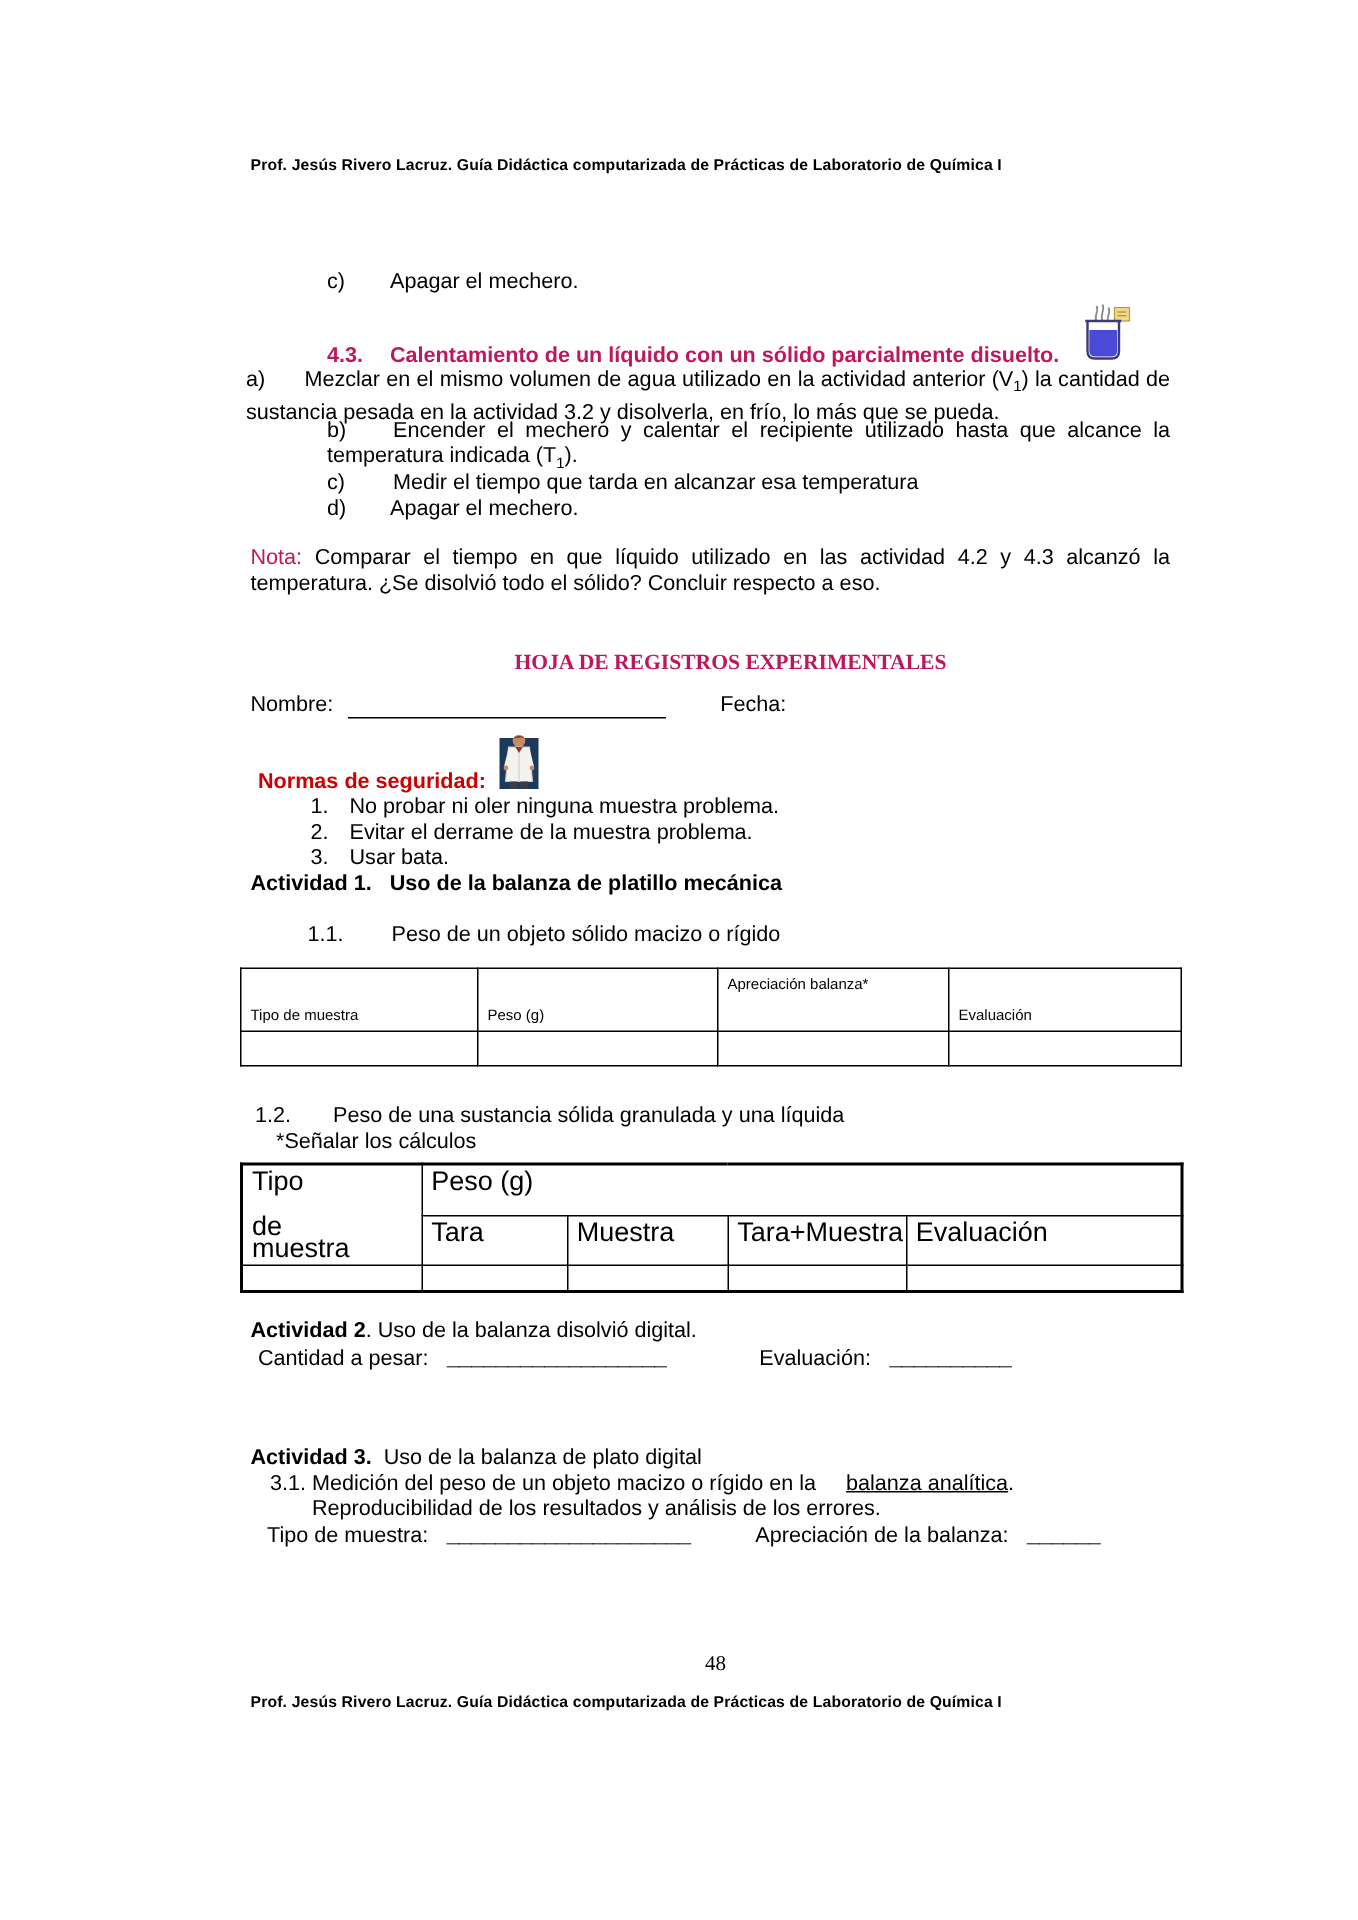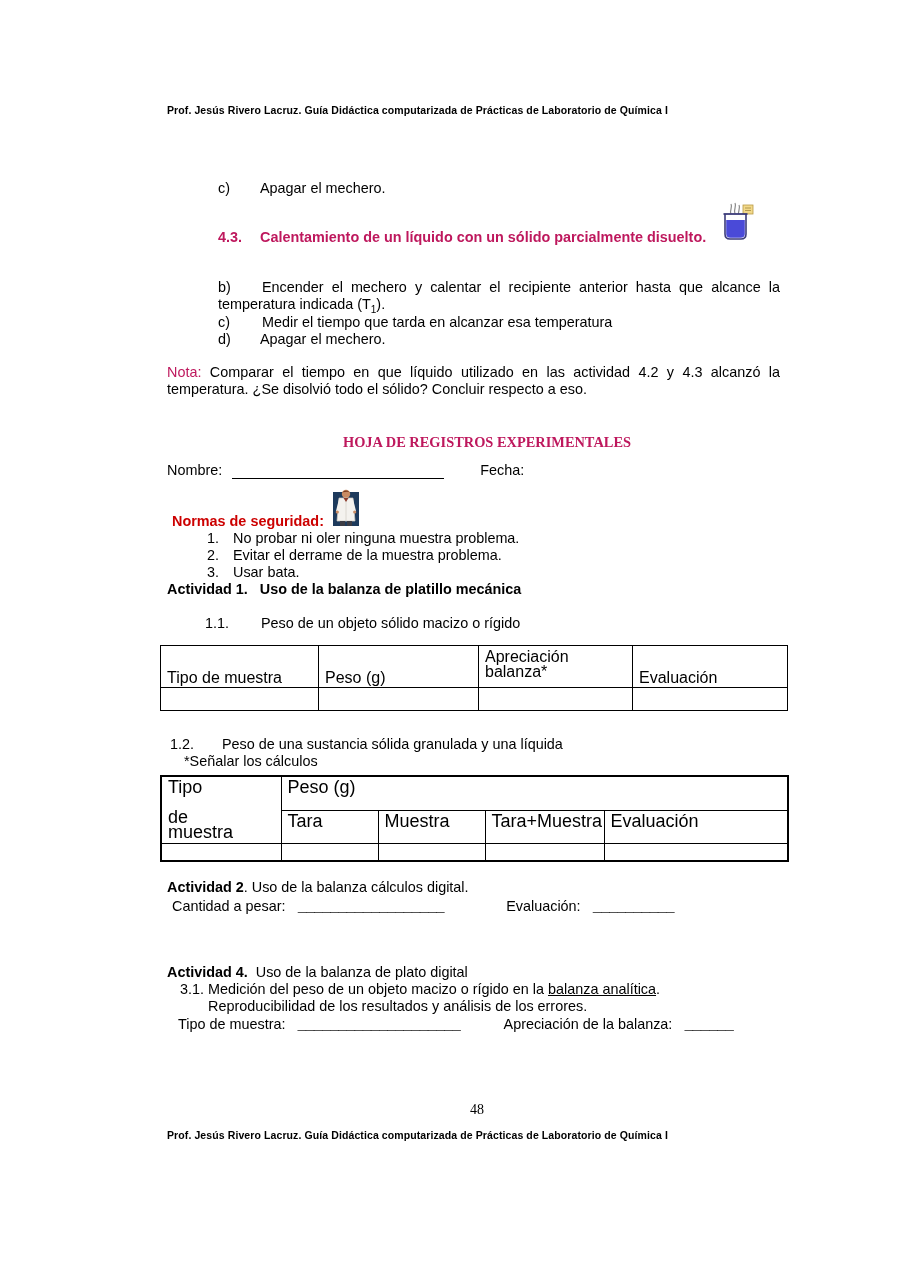--- a/index.html
+++ b/index.html
@@ -17,21 +17,21 @@
     width: 905px;
     height: 1280px;
     background: #ffffff;
     overflow: hidden;
   }
 
   
   .bold   { font-weight: bold; }
   .blue   { color: #be185d; }
   .red    { color: #CC0000; }
-  .uline  { text-decoration: underline; }
+  .uline  { text-decoration: underline; margin-left: 16px; }
   .just   { text-align: justify; }
   .center { text-align: center; }
 
   
   .runhead, .runfoot {
     position: absolute;
     left: 167px;
     width: 640px;
     font-size: 10.5px;
     font-weight: bold;
@@ -70,21 +70,21 @@
     flex: 1 1 auto;
   }
 
   
   table.grid {
     border-collapse: collapse;
     table-layout: fixed;
   }
   table.grid td {
     border: 1px solid #000000;
-    font-size: 16px;
+    font-size: 10px;
     padding: 2px 6px;
     vertical-align: bottom;
     line-height: 15px;
   }
   table.t1 { position: absolute; left: 160px; top: 645px; width: 627px; }
   table.t1 td { height: 36px; }
   table.t1 td.blankrow { height: 18px; }
   table.t1 td.topal { vertical-align: top; padding-top: 3px; }
 
   table.t2 { position: absolute; left: 160px; top: 775px; width: 627px; border: 2px solid #000; }
@@ -142,24 +142,28 @@
       <line x1="5.5" y1="13" x2="29.5" y2="13" stroke="#3b3b7a" stroke-width="1.8"></line>
     </svg>
   </div>
 
   <div class="blk bold blue" style="left:218px; top:229px; width:520px;">
     <span>4.3.</span>
     <span style="display:inline-block;width:10px;"></span>
     <span>Calentamiento de un líquido con un sólido parcialmente disuelto.</span>
   </div>
 
+  <div class="blk just" style="left:164px; top:245px; width:616px;">
+    <span>a)</span>
+    <span style="display:inline-block;width:22px;"></span><span>Mezclar en el mismo volumen de agua utilizado en la actividad anterior  (V</span><span class="sub">1</span><span>) la cantidad de sustancia pesada en la actividad 3.2 y disolverla, en frío, lo más que se pueda.</span>
+  </div>
 
   <div class="blk just" style="left:218px; top:279px; width:562px;">
     <span style="float:left;width:44px;">b)</span>
-    <span>Encender el mechero y calentar el recipiente anterior hasta que alcance la temperatura indicada (T</span><span class="sub">1</span><span>).</span>
+    <span>Encender el mechero y calentar el recipiente utilizado hasta que alcance la temperatura indicada (T</span><span class="sub">1</span><span>).</span>
   </div>
 
   <div class="blk" style="left:218px; top:314px; width:562px;">
     <span class="enum">
       <span class="mk">c)</span>
       <span class="tx" style="padding-left:10px;">Medir el tiempo que tarda en alcanzar esa temperatura</span>
     </span>
   </div>
 
   <div class="blk" style="left:218px; top:331px; width:562px;">
@@ -297,32 +301,32 @@
         <td class="blankrow"></td>
         <td class="blankrow"></td>
         <td class="blankrow"></td>
         <td class="blankrow"></td>
         <td class="blankrow"></td>
       </tr>
     </tbody>
   </table>
 
   <div class="blk" style="left:167px; top:879px; width:600px;">
-    <span class="bold">Actividad  2</span><span>. Uso de la balanza cálculos digital.</span>
+    <span class="bold">Actividad  2</span><span>. Uso de la balanza disolvió digital.</span>
   </div>
   <div class="blk" style="left:172px; top:898px; width:620px;">
     <span>Cantidad a pesar:</span>
     <span class="uscore">&nbsp;<span></span>__________________</span>
     <span style="display:inline-block;width:54px;"></span>
     <span>Evaluación:</span>
     <span class="uscore">&nbsp;<span></span>__________</span>
   </div>
 
   <div class="blk" style="left:167px; top:964px; width:600px;">
-    <span class="bold">Actividad 4.</span>
+    <span class="bold">Actividad 3.</span>
     <span style="display:inline-block;width:4px;"></span><span>Uso de la balanza de plato digital</span>
   </div>
 
   <div class="blk just" style="left:180px; top:981px; width:600px;">
     <span>3.1.</span>
     <span>Medición del peso de un objeto macizo o rígido en la </span><span class="uline">balanza analítica</span><span>.</span>
   </div>
   <div class="blk" style="left:208px; top:998px; width:580px;">Reproducibilidad de los resultados y análisis de los errores.</div>
 
   <div class="blk" style="left:178px; top:1016px; width:620px;">

